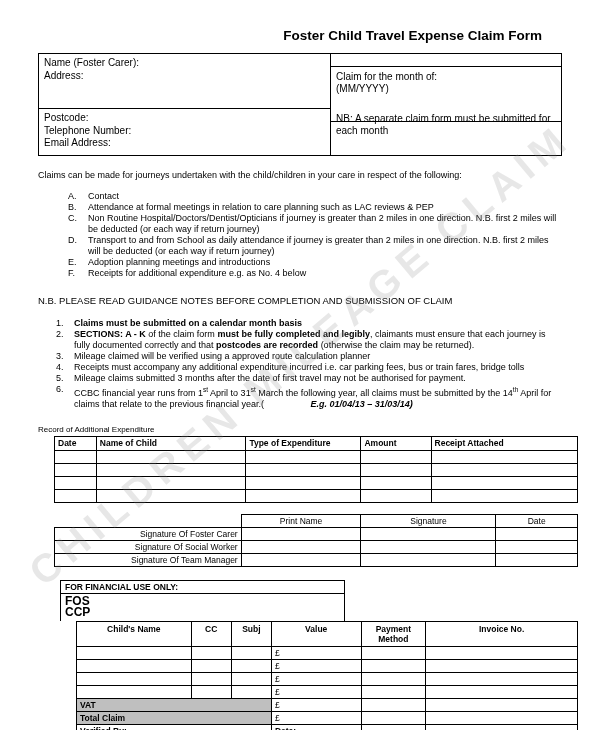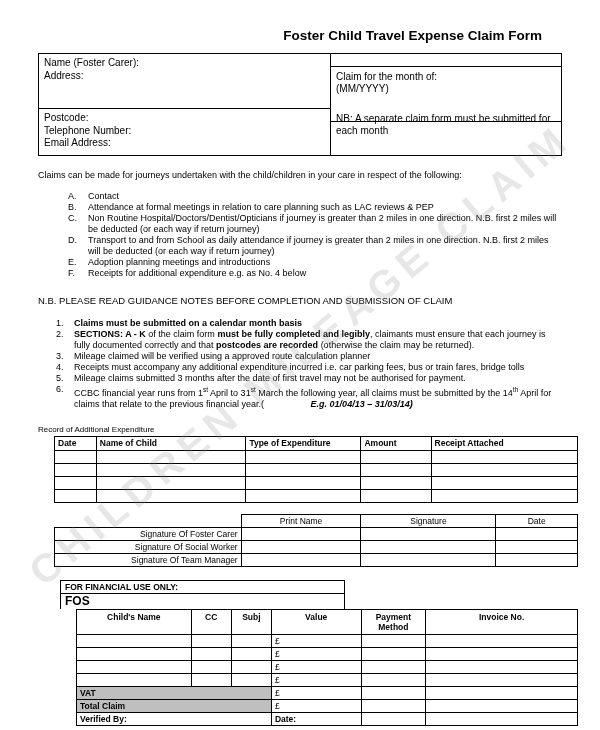--- a/index.html
+++ b/index.html
@@ -245,20 +245,21 @@
           <td>&nbsp;</td>
           <td>&nbsp;</td>
         </tr>
       </tbody>
   </table>
 
   <div class="fin">
     <div class="fin-title">FOR FINANCIAL USE ONLY:</div>
     <div class="fos-box">
       <div>FOS</div>
+      <div>CCP</div>
     </div>
     <table class="fin-table">
       <colgroup>
         <col style="width:22.9%">
           <col style="width:8%">
           <col style="width:8%">
           <col style="width:17.9%">
           <col style="width:12.9%">
           <col style="width:30.3%">
       </colgroup>

